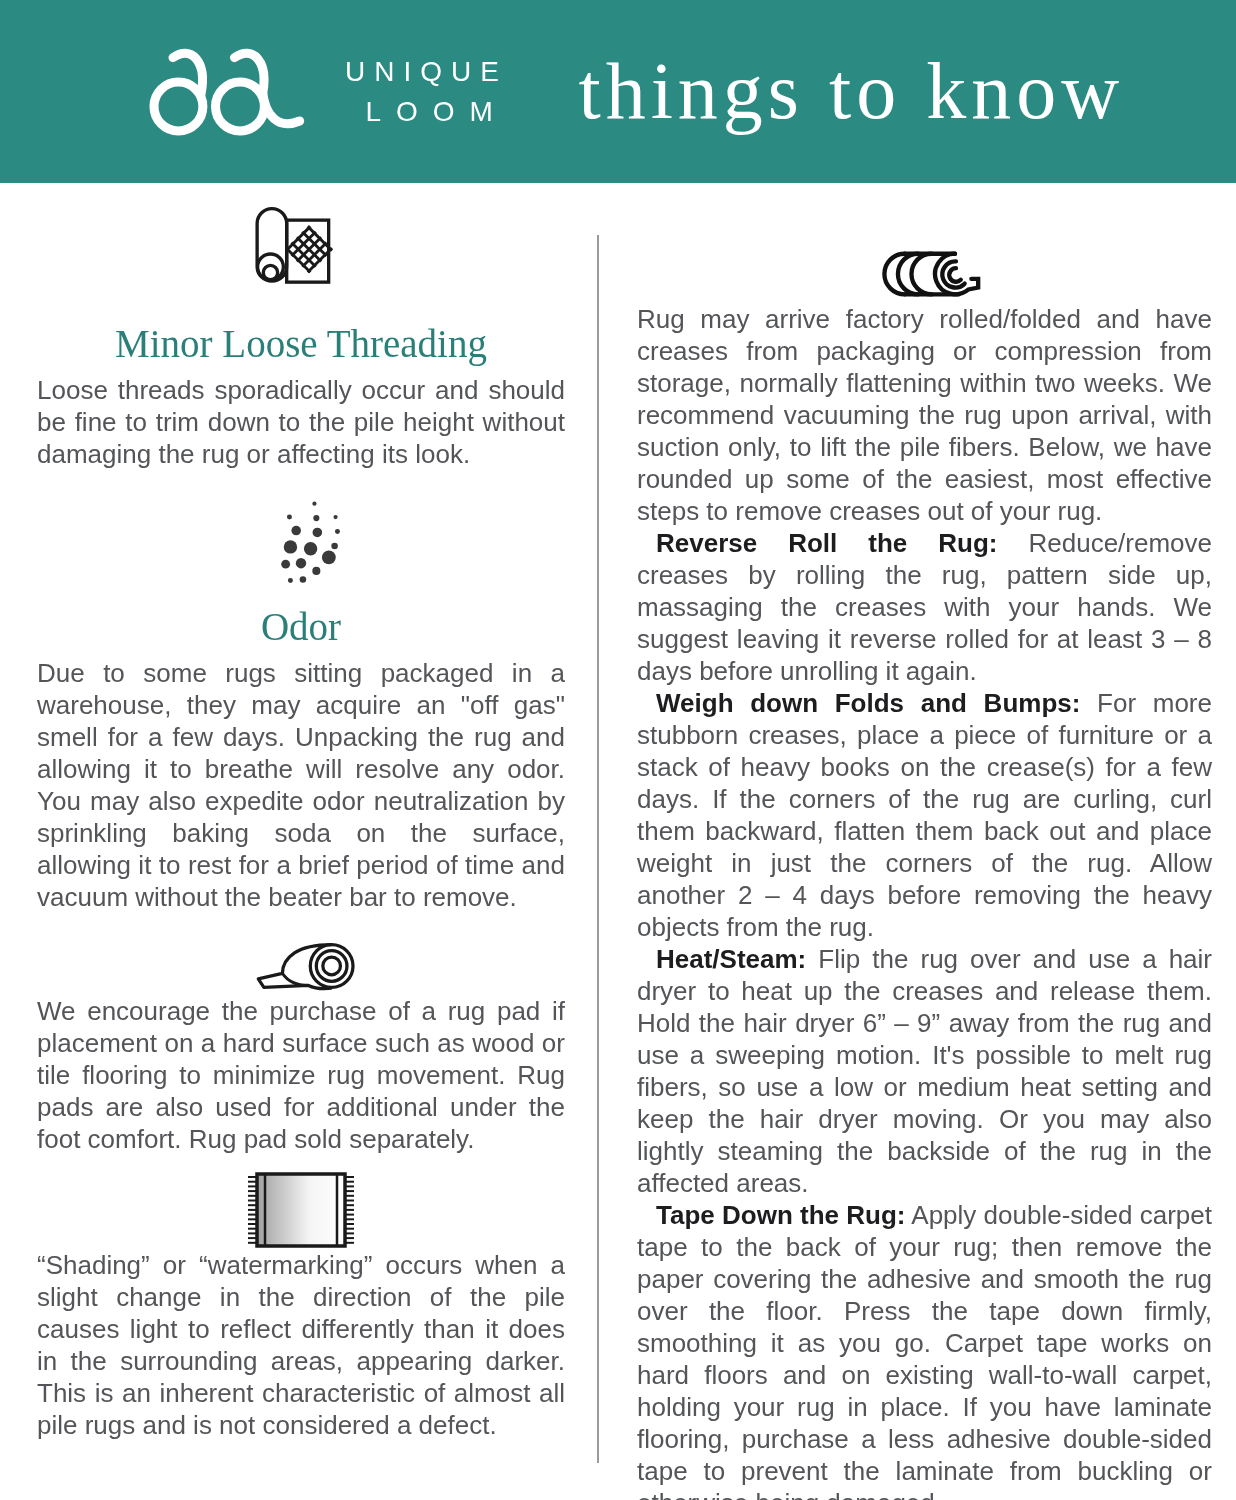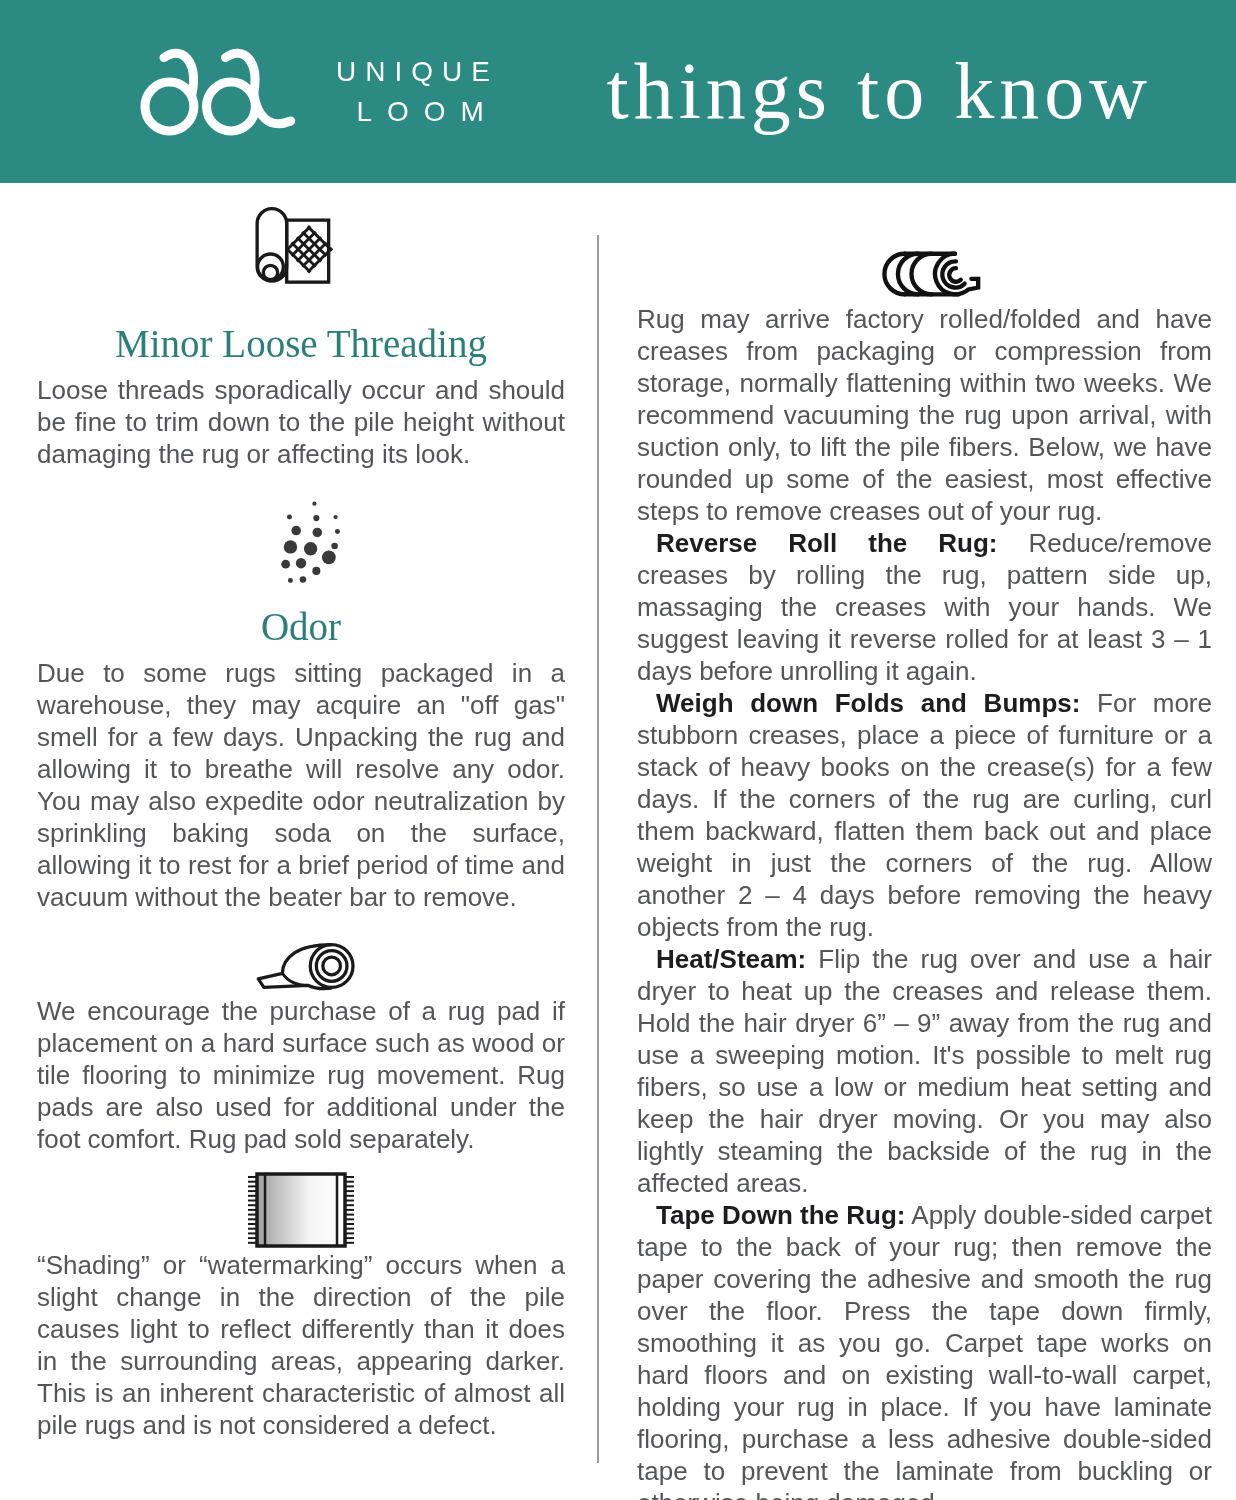--- a/index.html
+++ b/index.html
@@ -11,32 +11,32 @@
     --divider:#9b9b9b;
   }
   html,body{margin:0;padding:0;background:#fff;}
   .page{
     width:1236px;height:1500px;background:#fff;position:relative;
     font-family:"Liberation Sans", sans-serif;overflow:hidden;
   }
   
   .banner{
     height:183px;background:var(--header-bg);
-    display:flex;align-items:center;
+    display:flex;align-items:center;padding-left:9px;
   }
   .brand{display:flex;align-items:center;margin-left:126px;}
   .logo{width:190px;height:110px;flex:0 0 auto;}
   .brand-text{
     display:flex;flex-direction:column;color:#fff;margin-left:20px;
     font-size:28px;font-weight:400;line-height:1.4;
   }
   .brand-text .l1{letter-spacing:9px;}
   .brand-text .l2{letter-spacing:15px;text-align:right;}
   .banner h1{
-    margin:0 84px 0 auto;color:#fff;
+    margin:0 112px 0 auto;color:#fff;
     font-family:"Liberation Serif", serif;font-weight:400;
     font-size:80px;letter-spacing:5px;white-space:nowrap;
   }
   
   .main{
     position:relative;height:1317px;
     display:flex;align-items:flex-start;
     padding:0 24px 0 37px;box-sizing:border-box;
   }
   .vdivider{
@@ -225,21 +225,21 @@
               <path d="M44 9 L96 9"></path>
               <path d="M44 51 L100 51"></path>
               <path d="M96 9 a21 21 0 1 0 14 37 l10 -2 v-9 h-7"></path>
               <path d="M97 17 a13.5 13.5 0 1 0 9 23"></path>
               <path d="M97 24 a7 7 0 1 0 5 12"></path>
             </g>
           </svg>
         </div>
         <p class="body">Rug may arrive factory rolled/folded and have creases from packaging or compression from storage, normally flattening within two weeks. We recommend vacuuming the rug upon arrival, with suction only, to lift the pile fibers. Below, we have rounded up some of the easiest, most effective steps to remove creases out of your rug.</p>
 
-        <p class="body tip"><strong>Reverse Roll the Rug:</strong> <span>Reduce/remove creases by rolling the rug, pattern side up, massaging the creases with your hands. We suggest leaving it reverse rolled for at least 3 – 1 days before unrolling it again.</span></p>
+        <p class="body tip"><strong>Reverse Roll the Rug:</strong> <span>Reduce/remove creases by rolling the rug, pattern side up, massaging the creases with your hands. We suggest leaving it reverse rolled for at least 3 – 8 days before unrolling it again.</span></p>
 
         <p class="body tip"><strong>Weigh down Folds and Bumps:</strong> <span>For more stubborn creases, place a piece of furniture or a stack of heavy books on the crease(s) for a few days. If the corners of the rug are curling, curl them backward, flatten them back out and place weight in just the corners of the rug. Allow another 2 – 4 days before removing the heavy objects from the rug.</span></p>
 
         <p class="body tip"><strong>Heat/Steam:</strong> <span>Flip the rug over and use a hair dryer to heat up the creases and release them. Hold the hair dryer 6” – 9” away from the rug and use a sweeping motion. It's possible to melt rug fibers, so use a low or medium heat setting and keep the hair dryer moving. Or you may also lightly steaming the backside of the rug in the affected areas.</span></p>
 
         <p class="body tip"><strong>Tape Down the Rug:</strong> <span>Apply double-sided carpet tape to the back of your rug; then remove the paper covering the adhesive and smooth the rug over the floor. Press the tape down firmly, smoothing it as you go. Carpet tape works on hard floors and on existing wall-to-wall carpet, holding your rug in place. If you have laminate flooring, purchase a less adhesive double-sided tape to prevent the laminate from buckling or otherwise being damaged.</span></p>
       </div>
     </section>
   </div>
 </div>

